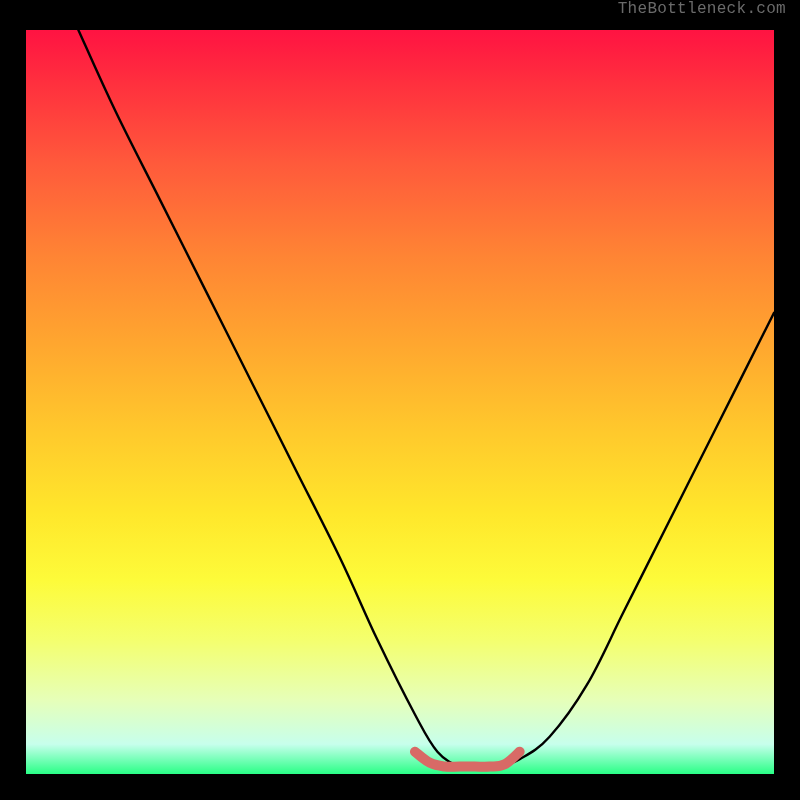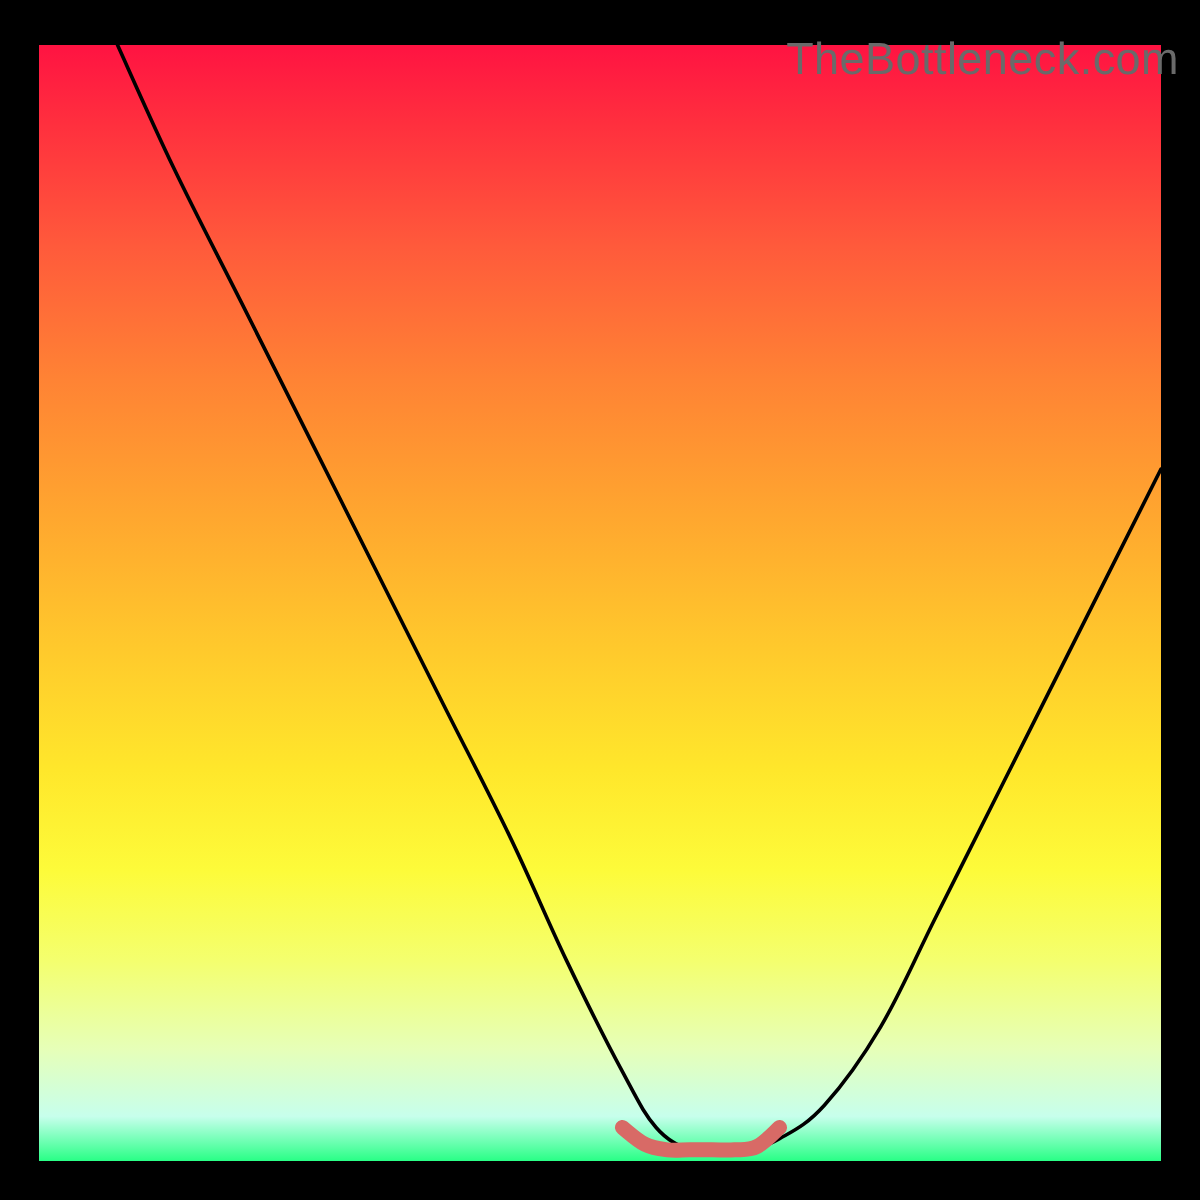--- a/index.html
+++ b/index.html
@@ -6,27 +6,28 @@
     margin: 0;
     padding: 0;
     width: 800px;
     height: 800px;
     background: #000;
     position: relative;
     font-family: Arial, sans-serif;
   }
   .watermark {
     position: absolute;
-    top: 23px;
+    top: 0;
     right: 14px;
     color: #6a6a6a;
-    font-size: 30px;
+    font-size: 16px;
     font-weight: 500;
     letter-spacing: 0.3px;
     z-index: 3;
+    font-family: Liberation Mono, monospace;
   }
   .plot-area {
     position: absolute;
     left: 26px;
     top: 30px;
     width: 748px;
     height: 744px;
     overflow: hidden;
   }
   .gradient-bg {

